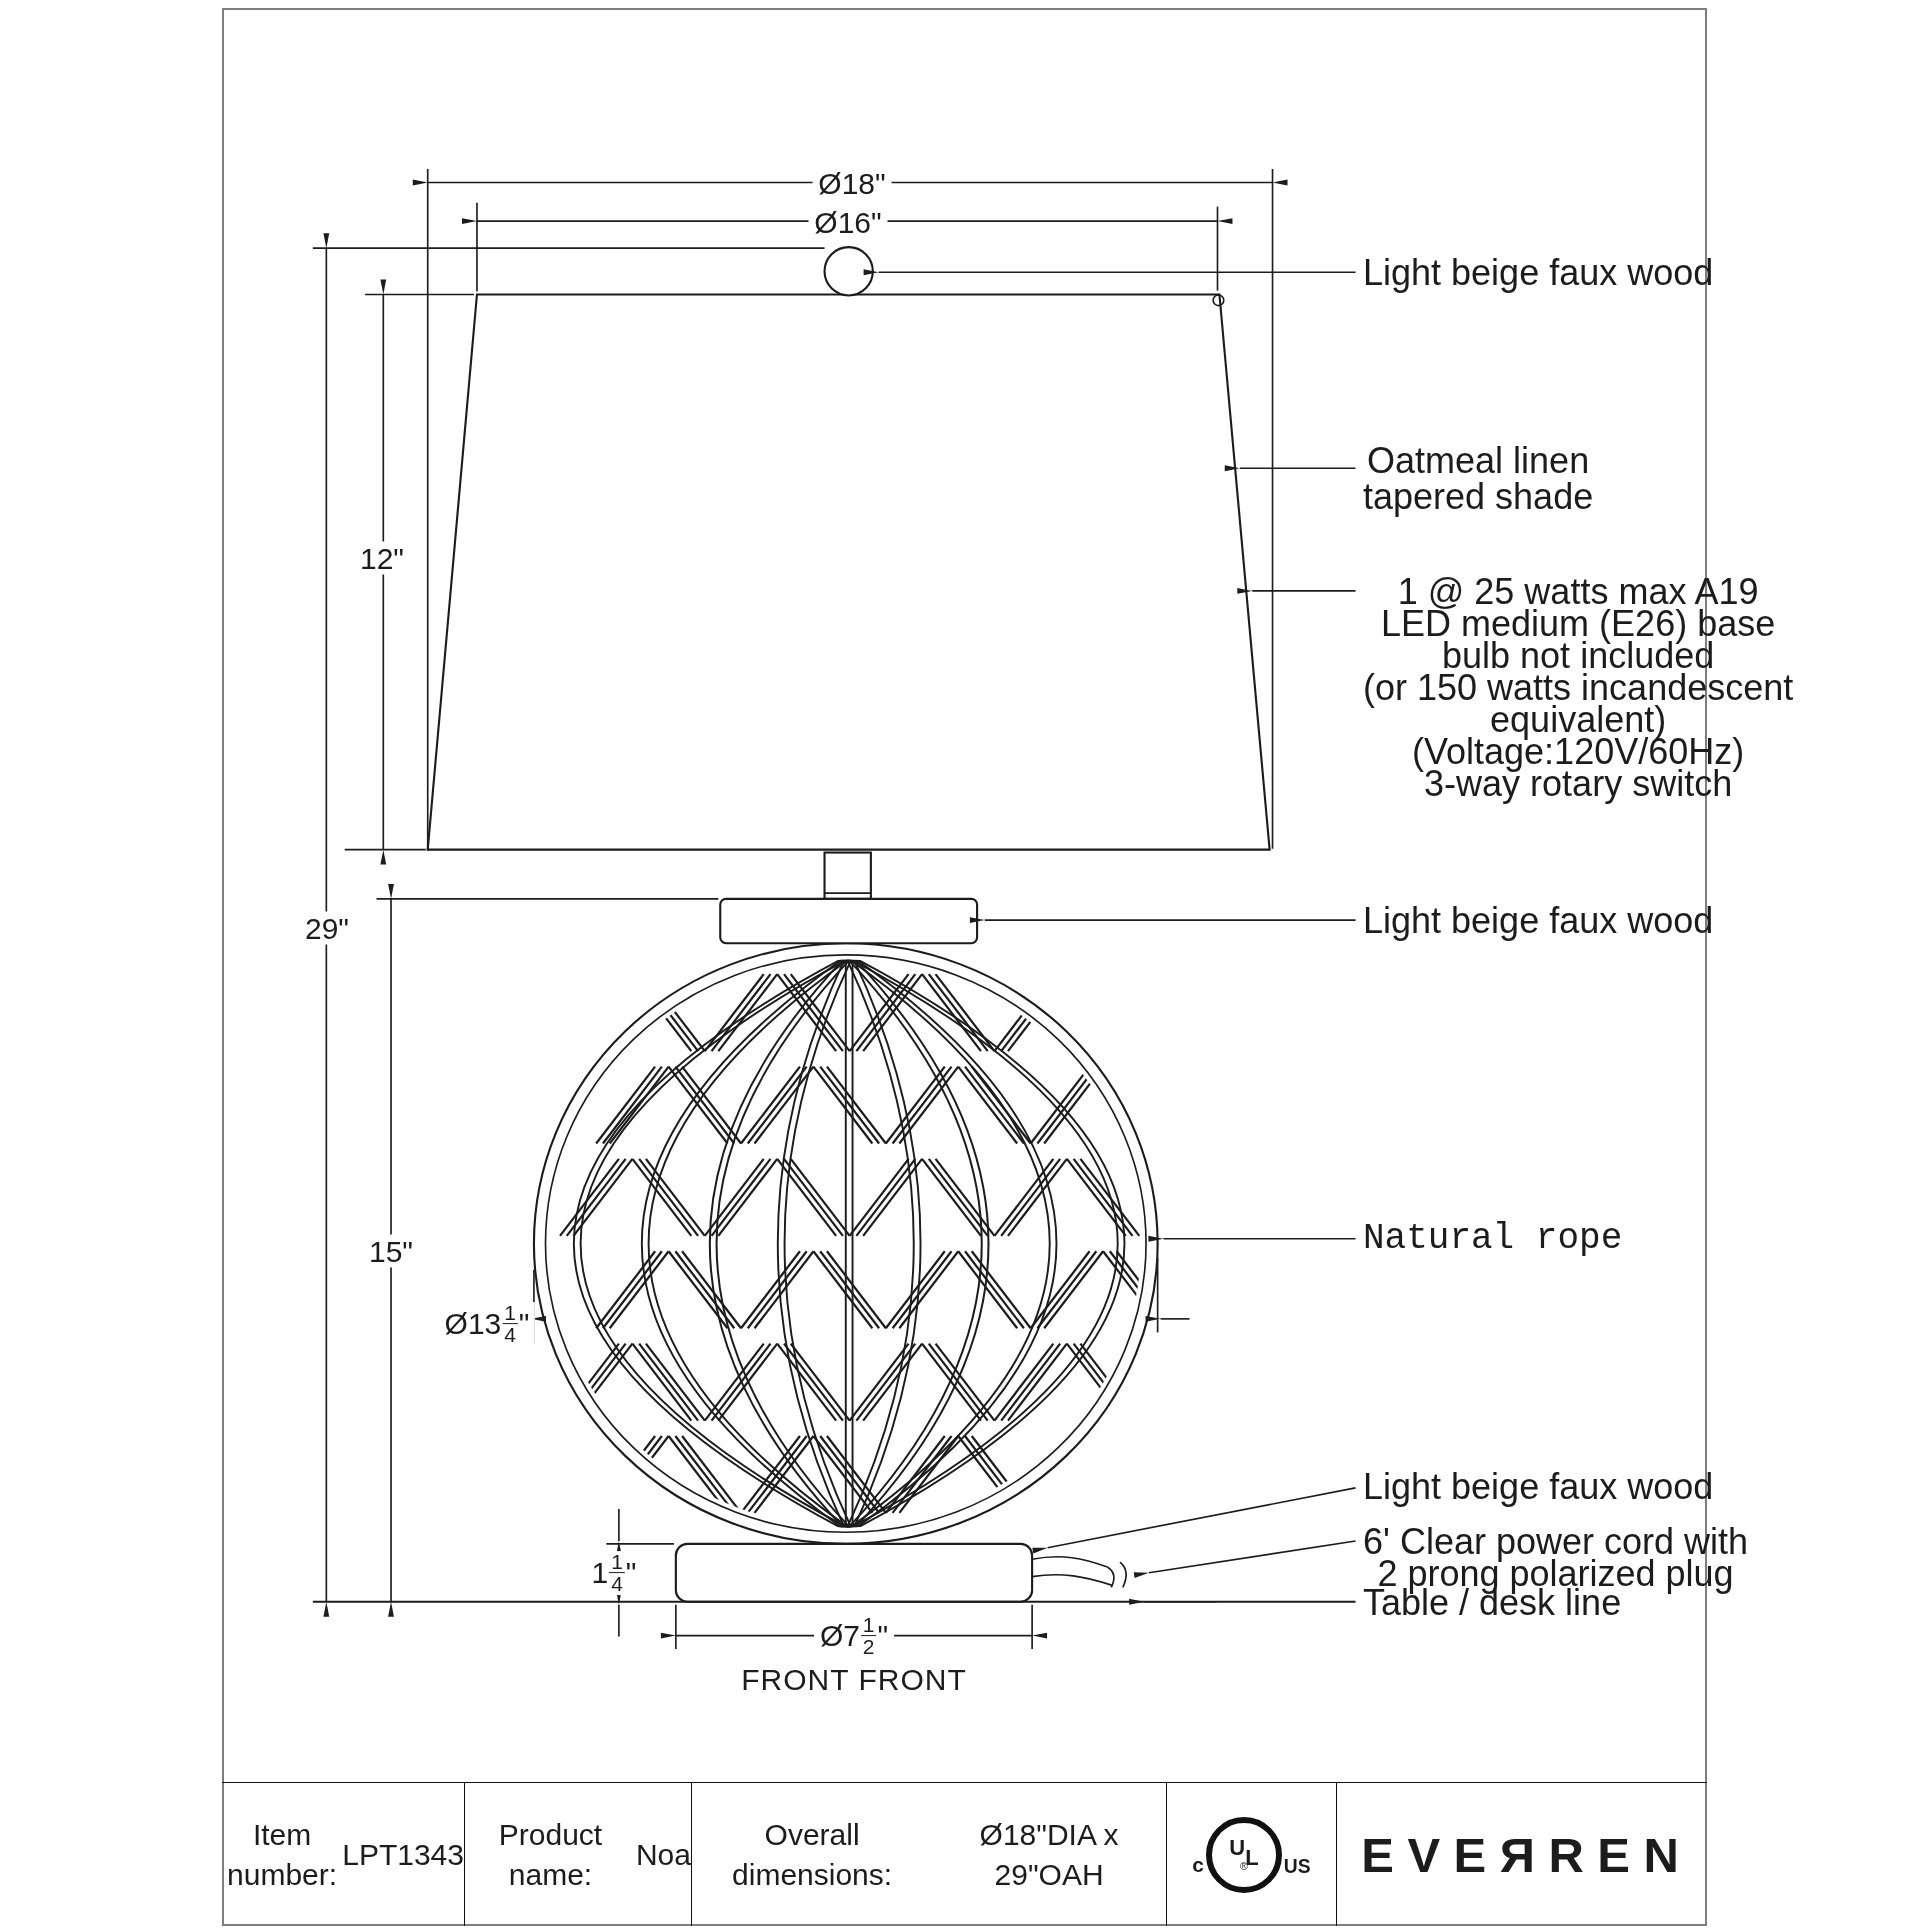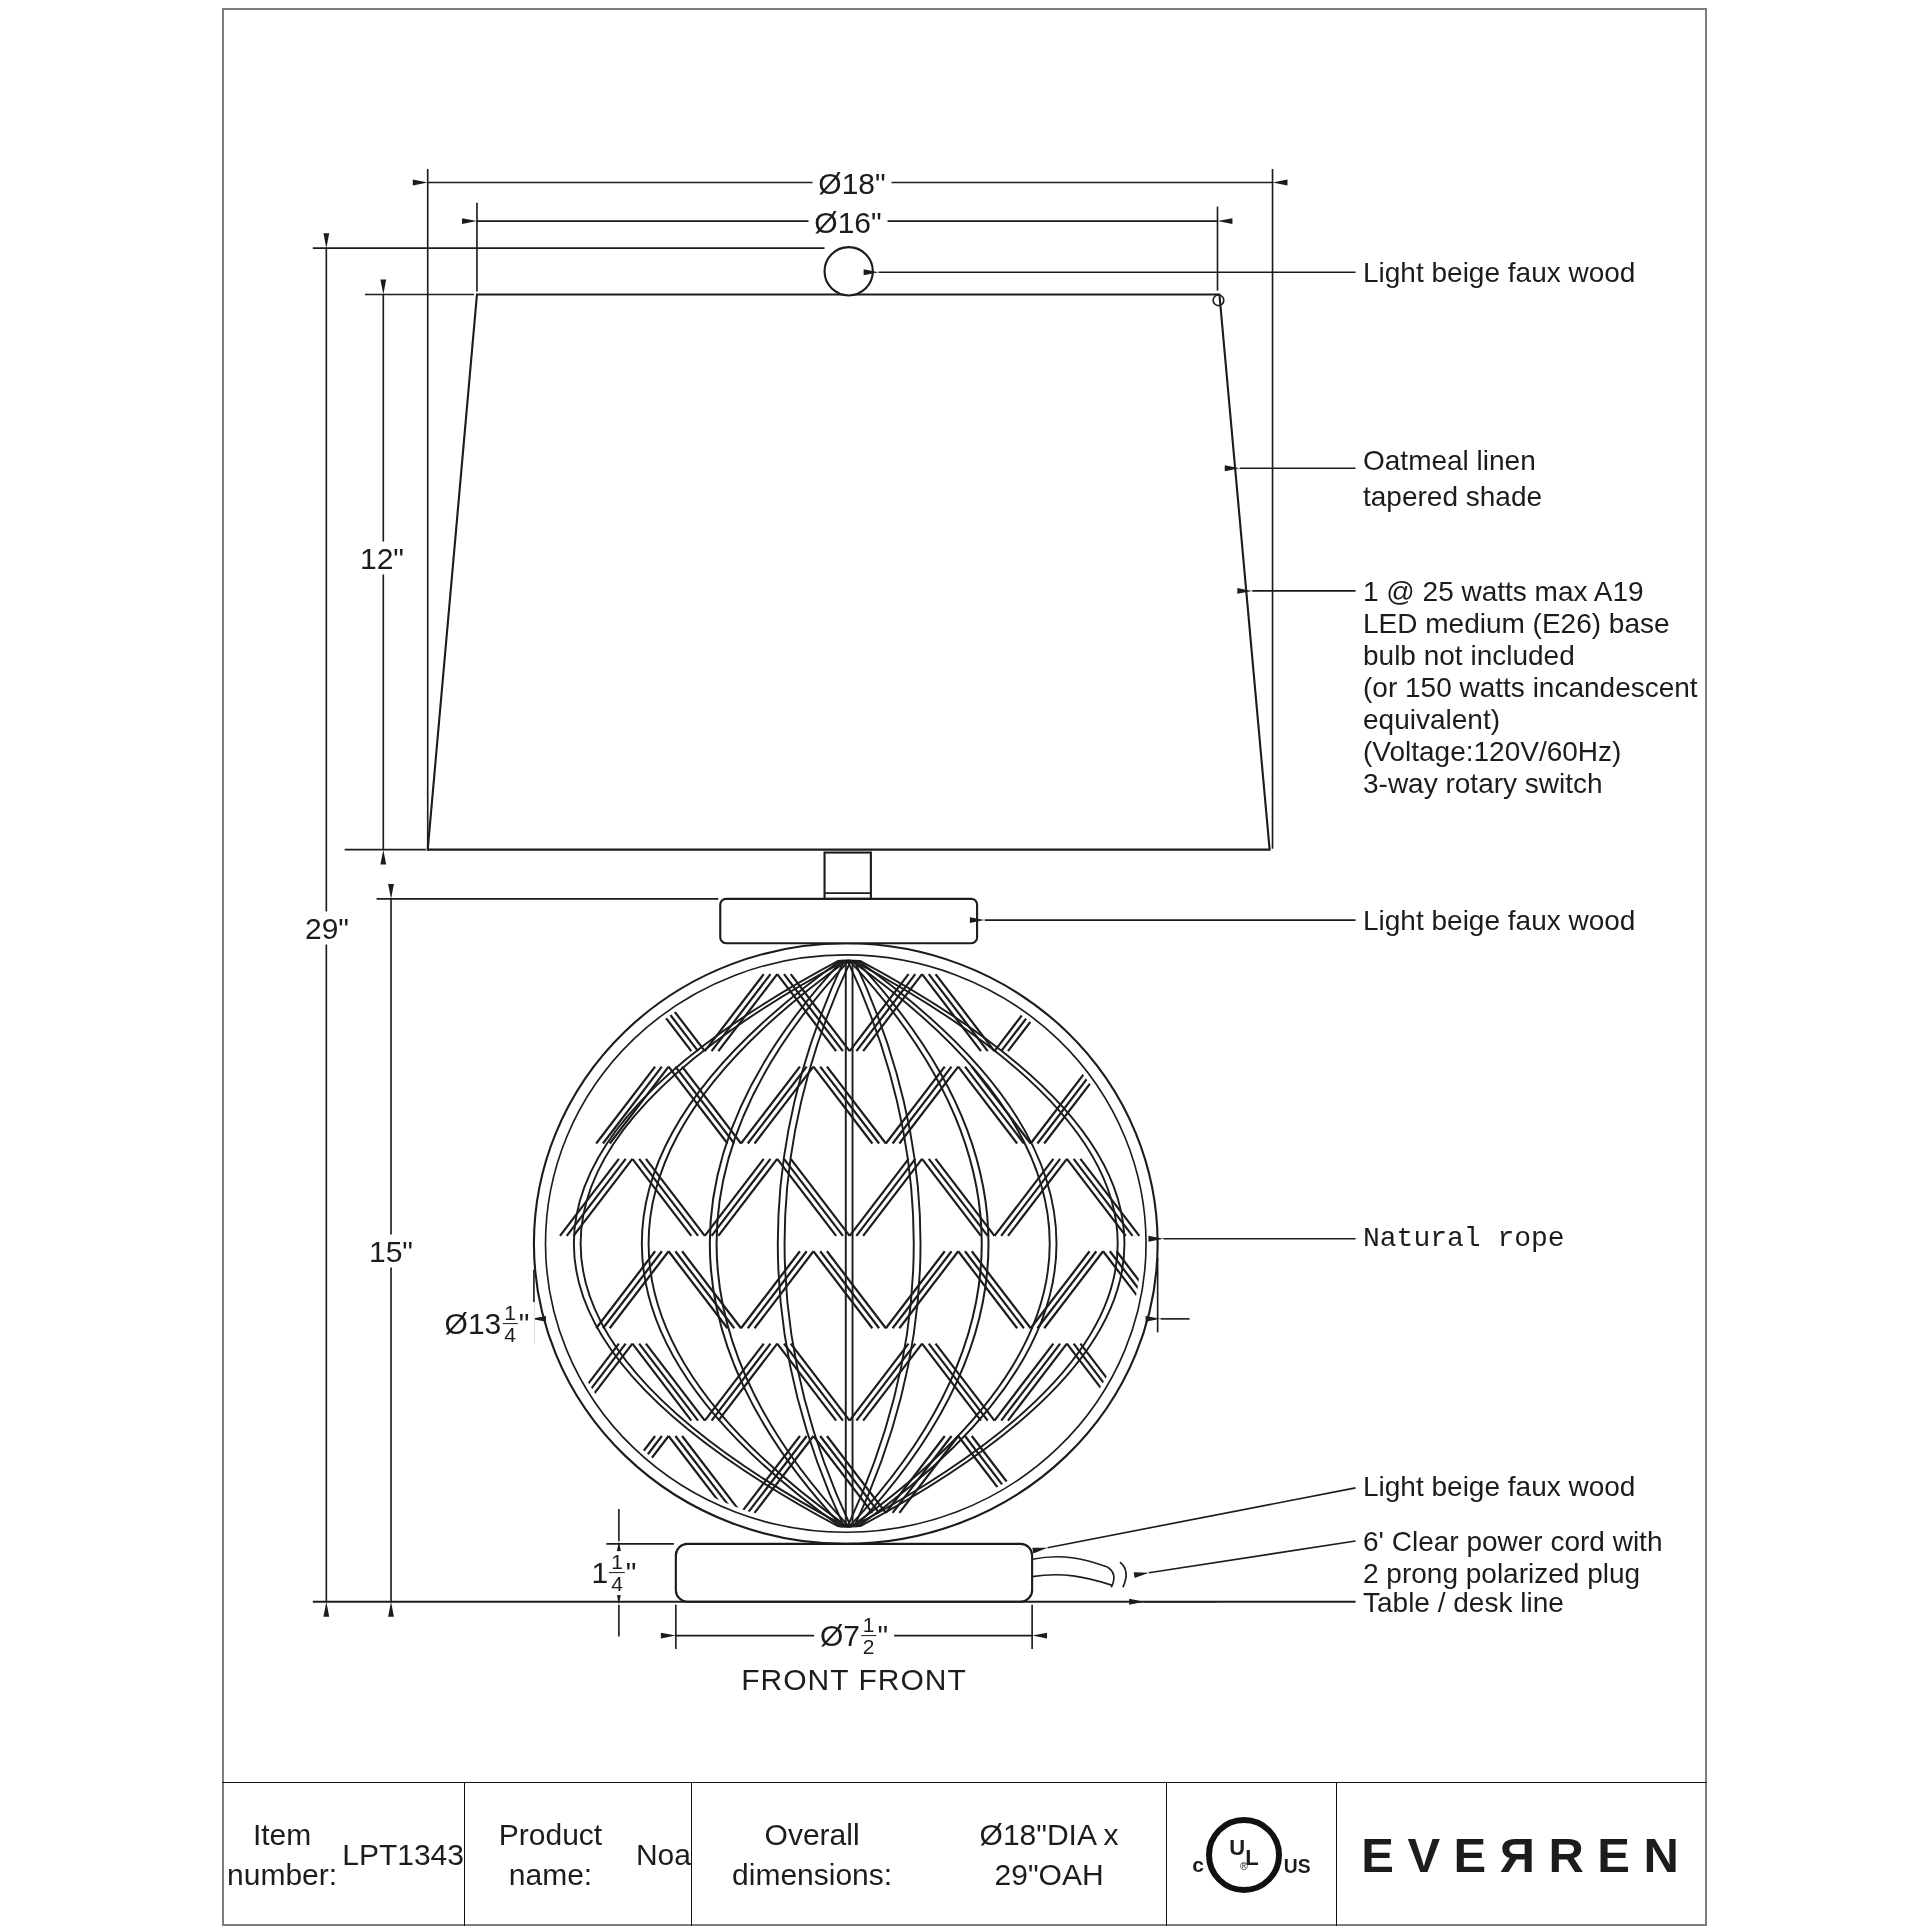--- a/index.html
+++ b/index.html
@@ -7,21 +7,21 @@
   #stage{position:absolute;left:0;top:0;width:1931px;height:1931px;background:#fff;overflow:hidden;}
   #frame{position:absolute;left:222px;top:7.7px;width:1485px;height:1918px;border:2.9px solid #7e7e7e;box-sizing:border-box;}
   #linework{position:absolute;left:0;top:0;width:1931px;height:1931px;}
   .ln{stroke:#1c1c1c;stroke-width:2;fill:none;}
   .lnthin{stroke:#1c1c1c;stroke-width:1.7;fill:none;}
   .shape{stroke:#1c1c1c;stroke-width:2.2;fill:#ffffff;}
   .w{stroke:#1c1c1c;stroke-width:2;fill:none;}
   .wb{stroke:#1c1c1c;stroke-width:2.3;fill:none;}
   
   .dim{position:absolute;transform:translate(-50%,-50%);background:#fff;padding:0 5.8px;font-size:30px;white-space:nowrap;line-height:33px;}
-  .co{position:absolute;font-size:28px;line-height:32px;white-space:nowrap;}
+  .co{position:absolute;font-size:36px;line-height:32px;white-space:nowrap;text-align:center;}
   .co2{line-height:36px;}
   .frac{display:inline-block;vertical-align:-0.40em;text-align:center;font-size:0.70em;line-height:1.02;margin:0 1px;}
   .frac .fn{display:block;border-bottom:1.9px solid #1c1c1c;padding:0 1.9px;}
   .frac .fd{display:block;}
   .viewlabel{position:absolute;transform:translate(-50%,-50%);font-size:30px;letter-spacing:1px;white-space:nowrap;}
   
   #titleblock{position:absolute;left:222px;top:1782px;width:1485px;height:144px;border-top:1.9px solid #111;box-sizing:border-box;display:flex;}
   .tcell{border-right:1.9px solid #111;box-sizing:border-box;display:flex;align-items:center;justify-content:center;font-size:30px;line-height:40px;text-align:center;}
   .tcell:last-child{border-right:none;}
   .brand{font-size:49px;font-weight:600;letter-spacing:13.5px;padding-left:9.7px;}

